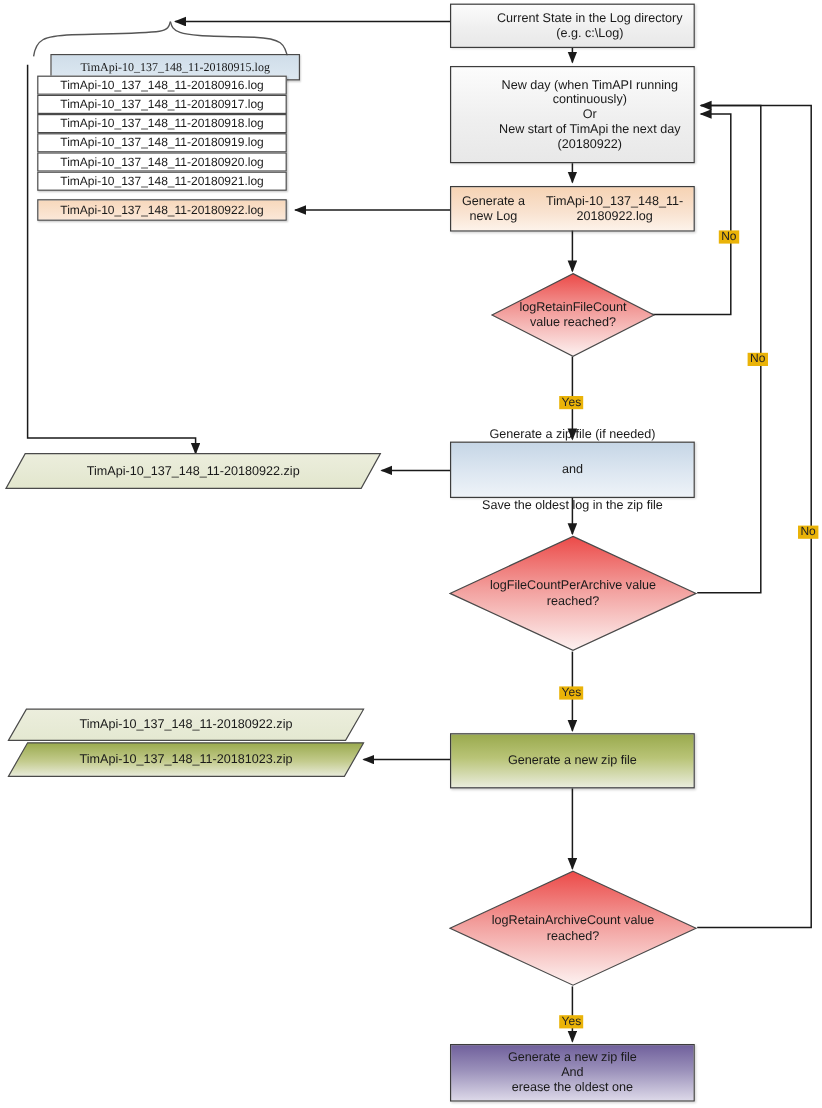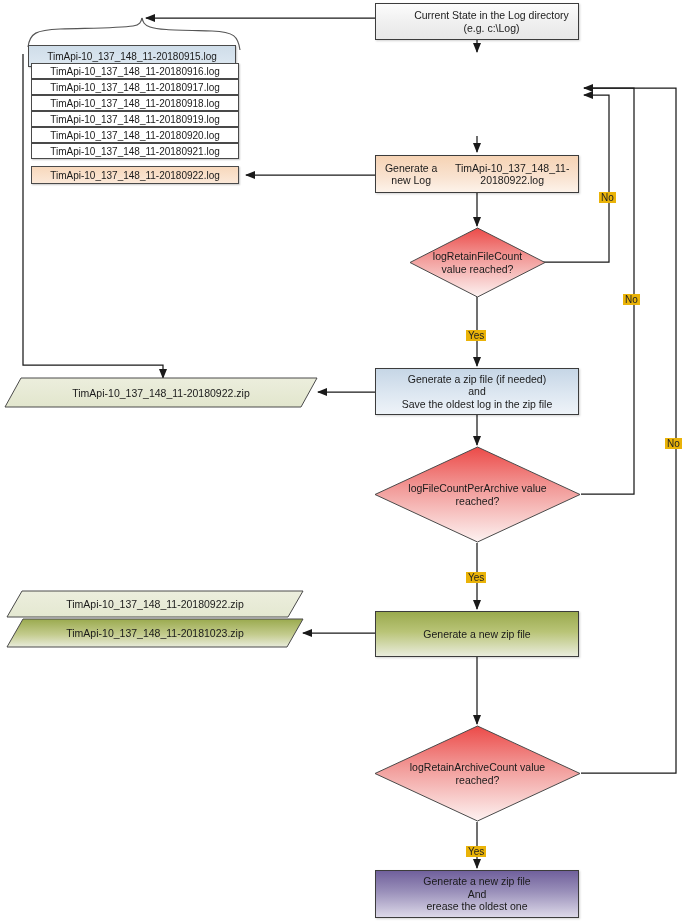--- a/index.html
+++ b/index.html
@@ -91,21 +91,21 @@
       <path d="M539,262 L609,262 L609,95 L584,95" marker-end="url(#ah)"></path>
 
       <path d="M581,494 L634,494 L634,88 L584,88"></path>
 
       <path d="M581,773 L676,773 L676,88 L640,88"></path>
 
       <path d="M640,88 L584,88" marker-end="url(#ah)"></path>
     </g>
   </svg>
 
-  <div class="logbox log-first" style="left:28px;top:45px;width:208px;height:22px;">
+  <div class="logbox log-first" style="left:42px;top:45px;width:208px;height:22px;font-family:Liberation Serif, serif;">
     <span>TimApi-10_137_148_11-20180915.log</span>
   </div>
   <div class="logbox log-plain" style="left:31px;top:63px;width:208px;height:16px;">
     <span>TimApi-10_137_148_11-20180916.log</span>
   </div>
   <div class="logbox log-plain" style="left:31px;top:79px;width:208px;height:16px;">
     <span>TimApi-10_137_148_11-20180917.log</span>
   </div>
   <div class="logbox log-plain" style="left:31px;top:95px;width:208px;height:16px;">
     <span>TimApi-10_137_148_11-20180918.log</span>
@@ -120,20 +120,27 @@
     <span>TimApi-10_137_148_11-20180921.log</span>
   </div>
   <div class="logbox log-new" style="left:31px;top:166px;width:208px;height:18px;">
     <span>TimApi-10_137_148_11-20180922.log</span>
   </div>
 
   <div class="node box box-grey" style="left:375px;top:3px;width:204px;height:37px;">
     <span>Current State in the Log directory (e.g. c:\Log)</span>
   </div>
 
+  <div class="node box box-grey" style="left:375px;top:55px;width:204px;height:81px;flex-direction:column;">
+    <span>New day (when TimAPI running</span>
+    <span>continuously)</span>
+    <span>Or</span>
+    <span>New start of TimApi the next day</span>
+    <span>(20180922)</span>
+  </div>
 
   <div class="node box box-orange" style="left:375px;top:155px;width:204px;height:38px;flex-direction:row;">
     <span>Generate a new Log</span>
     <span>TimApi-10_137_148_11-20180922.log</span>
   </div>
 
   <div class="diamond" style="left:409px;top:227px;width:137px;height:71px;">
     <svg width="137" height="71" viewBox="0 0 137 71" xmlns="http://www.w3.org/2000/svg">
       <defs>
         <linearGradient id="dg1" x1="0" y1="0" x2="0" y2="1">
@@ -145,21 +152,21 @@
       <polygon points="68.5,1 136,35.5 68.5,70 1,35.5" fill="url(#dg1)" stroke="#4a4a4a" stroke-width="1"></polygon>
     </svg>
     <div class="dlabel">
       <div>
         <div>logRetainFileCount</div>
         <div>value reached?</div>
       </div>
     </div>
   </div>
 
-  <div class="node box box-blue" style="left:375px;top:368px;width:204px;height:47px;flex-direction:column;">
+  <div class="node box box-blue" style="left:375px;top:368px;width:204px;height:47px;flex-direction:column;gap:17px;">
     <span>Generate a zip file (if needed)</span>
     <span>and</span>
     <span>Save the oldest log in the zip file</span>
   </div>
 
   <div class="diamond" style="left:374px;top:446px;width:207px;height:97px;">
     <svg width="207" height="97" viewBox="0 0 207 97" xmlns="http://www.w3.org/2000/svg">
       <defs>
         <linearGradient id="dg2" x1="0" y1="0" x2="0" y2="1">
           <stop offset="0%" stop-color="#ec4a48"></stop>

